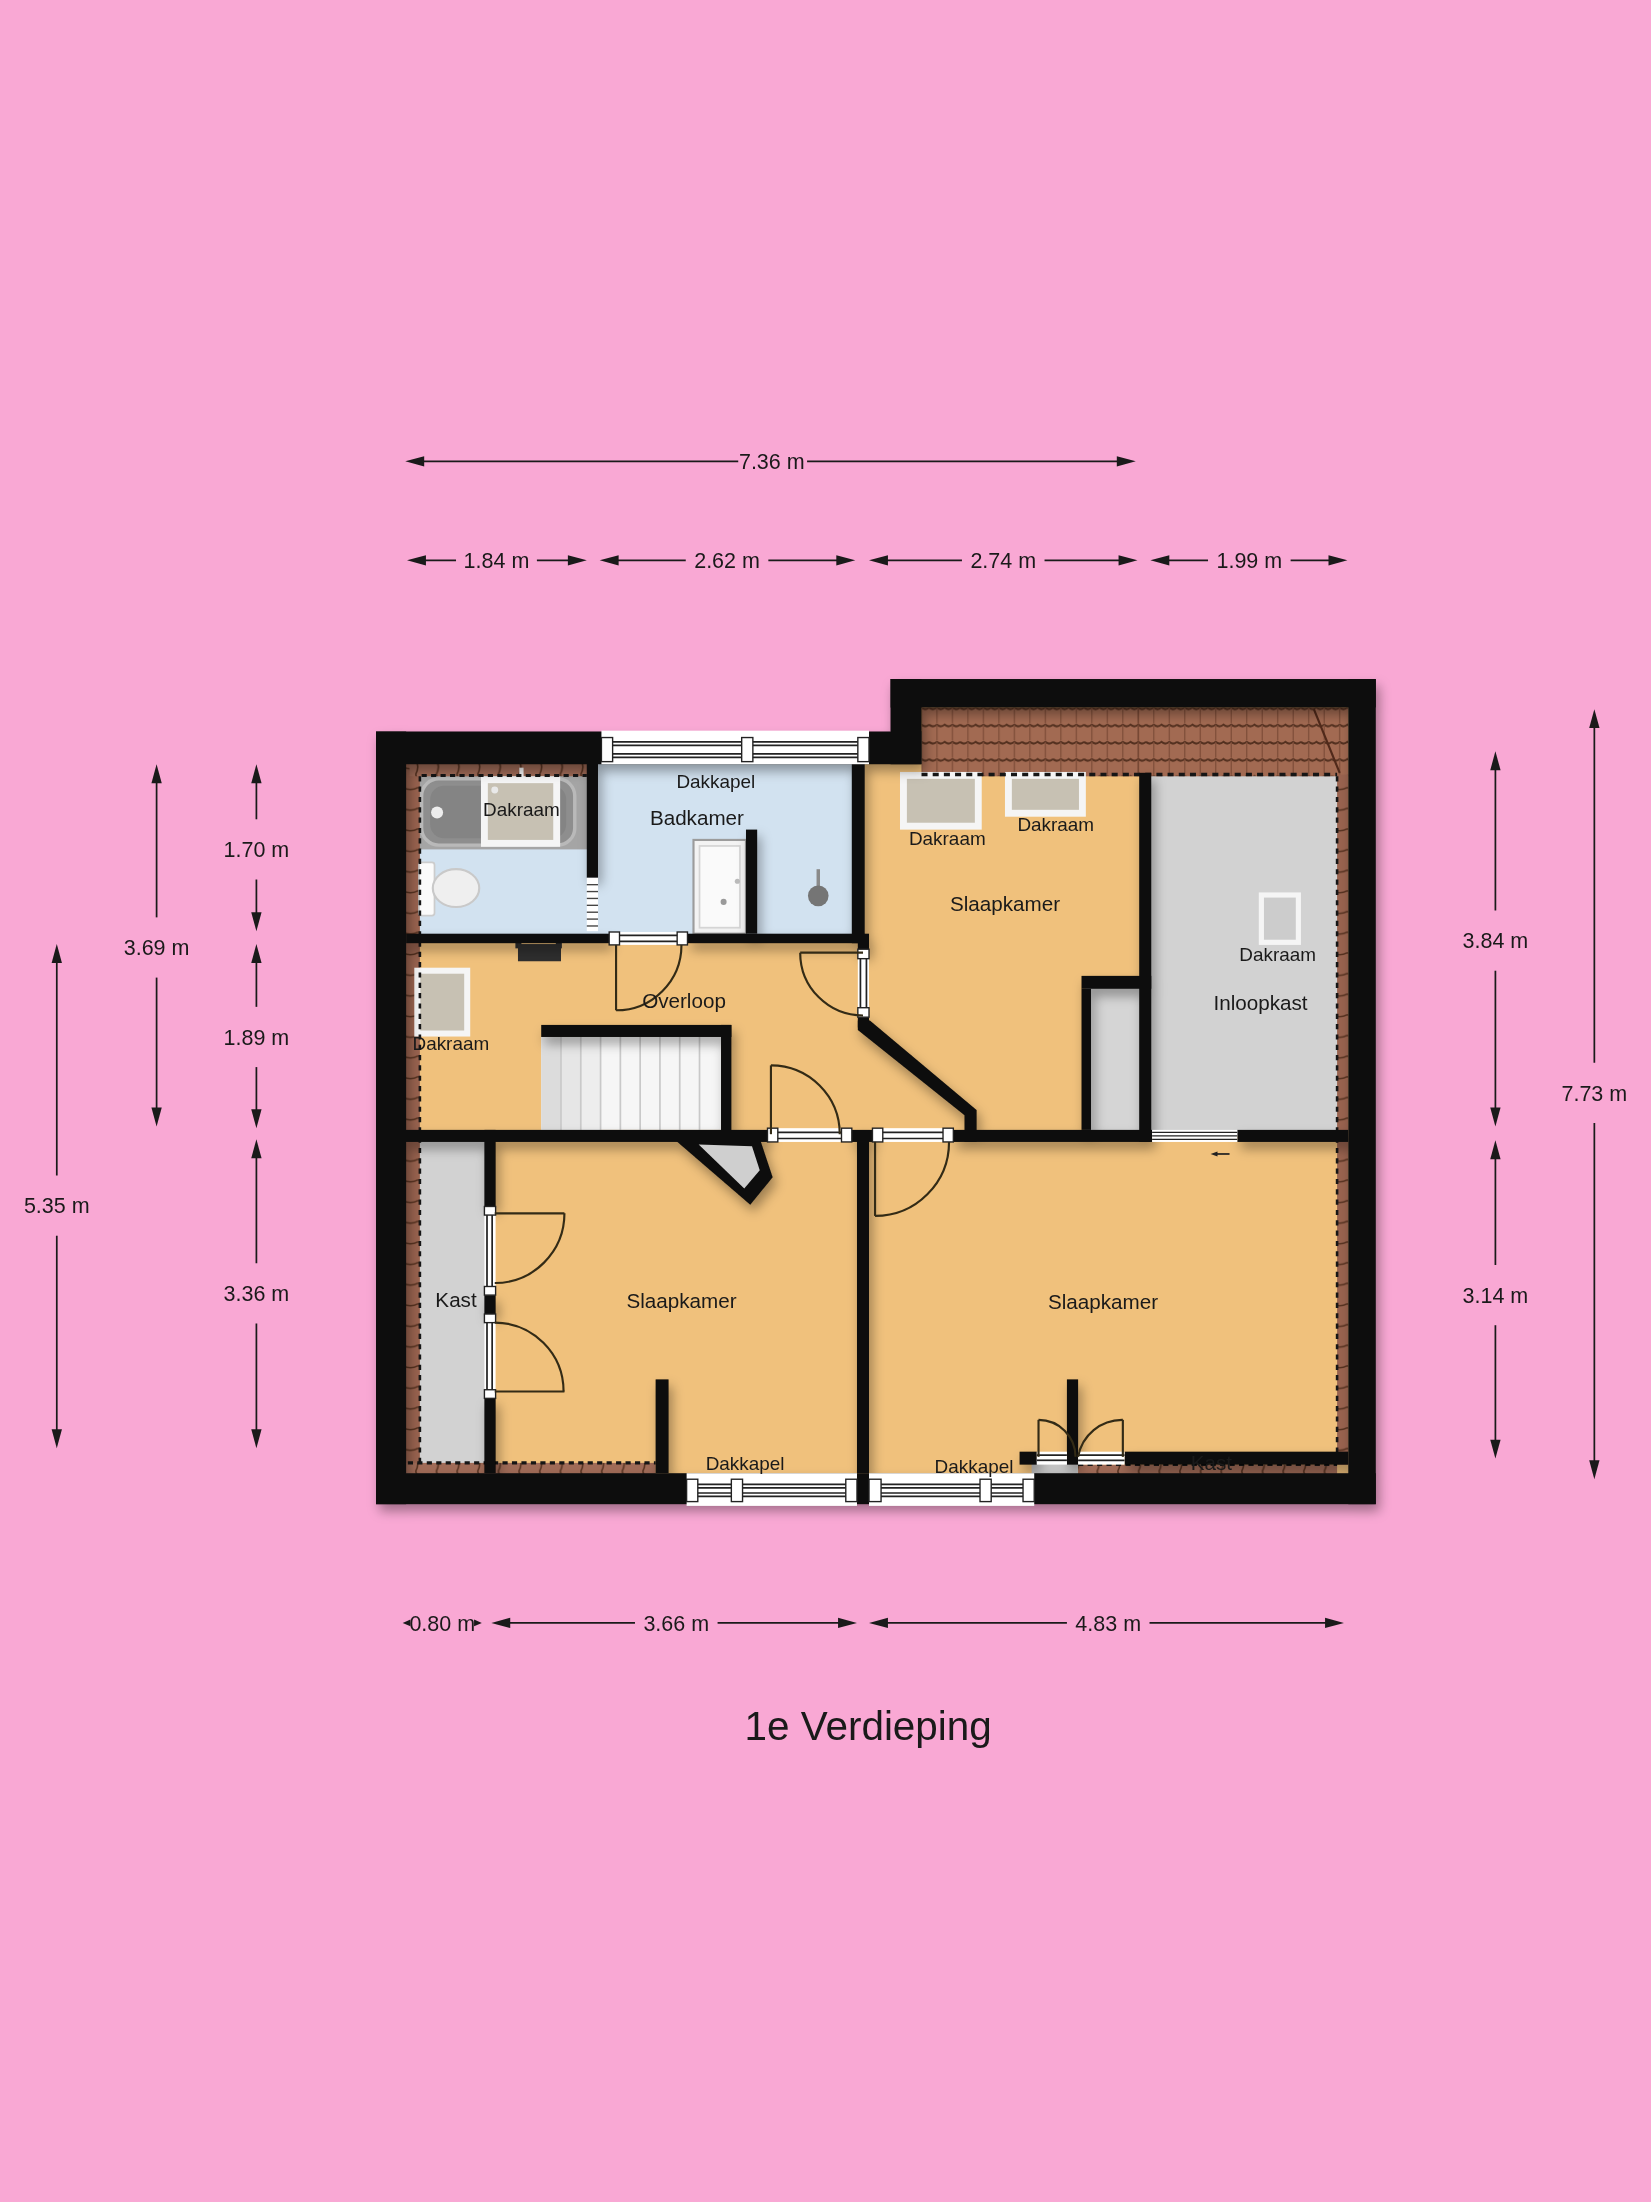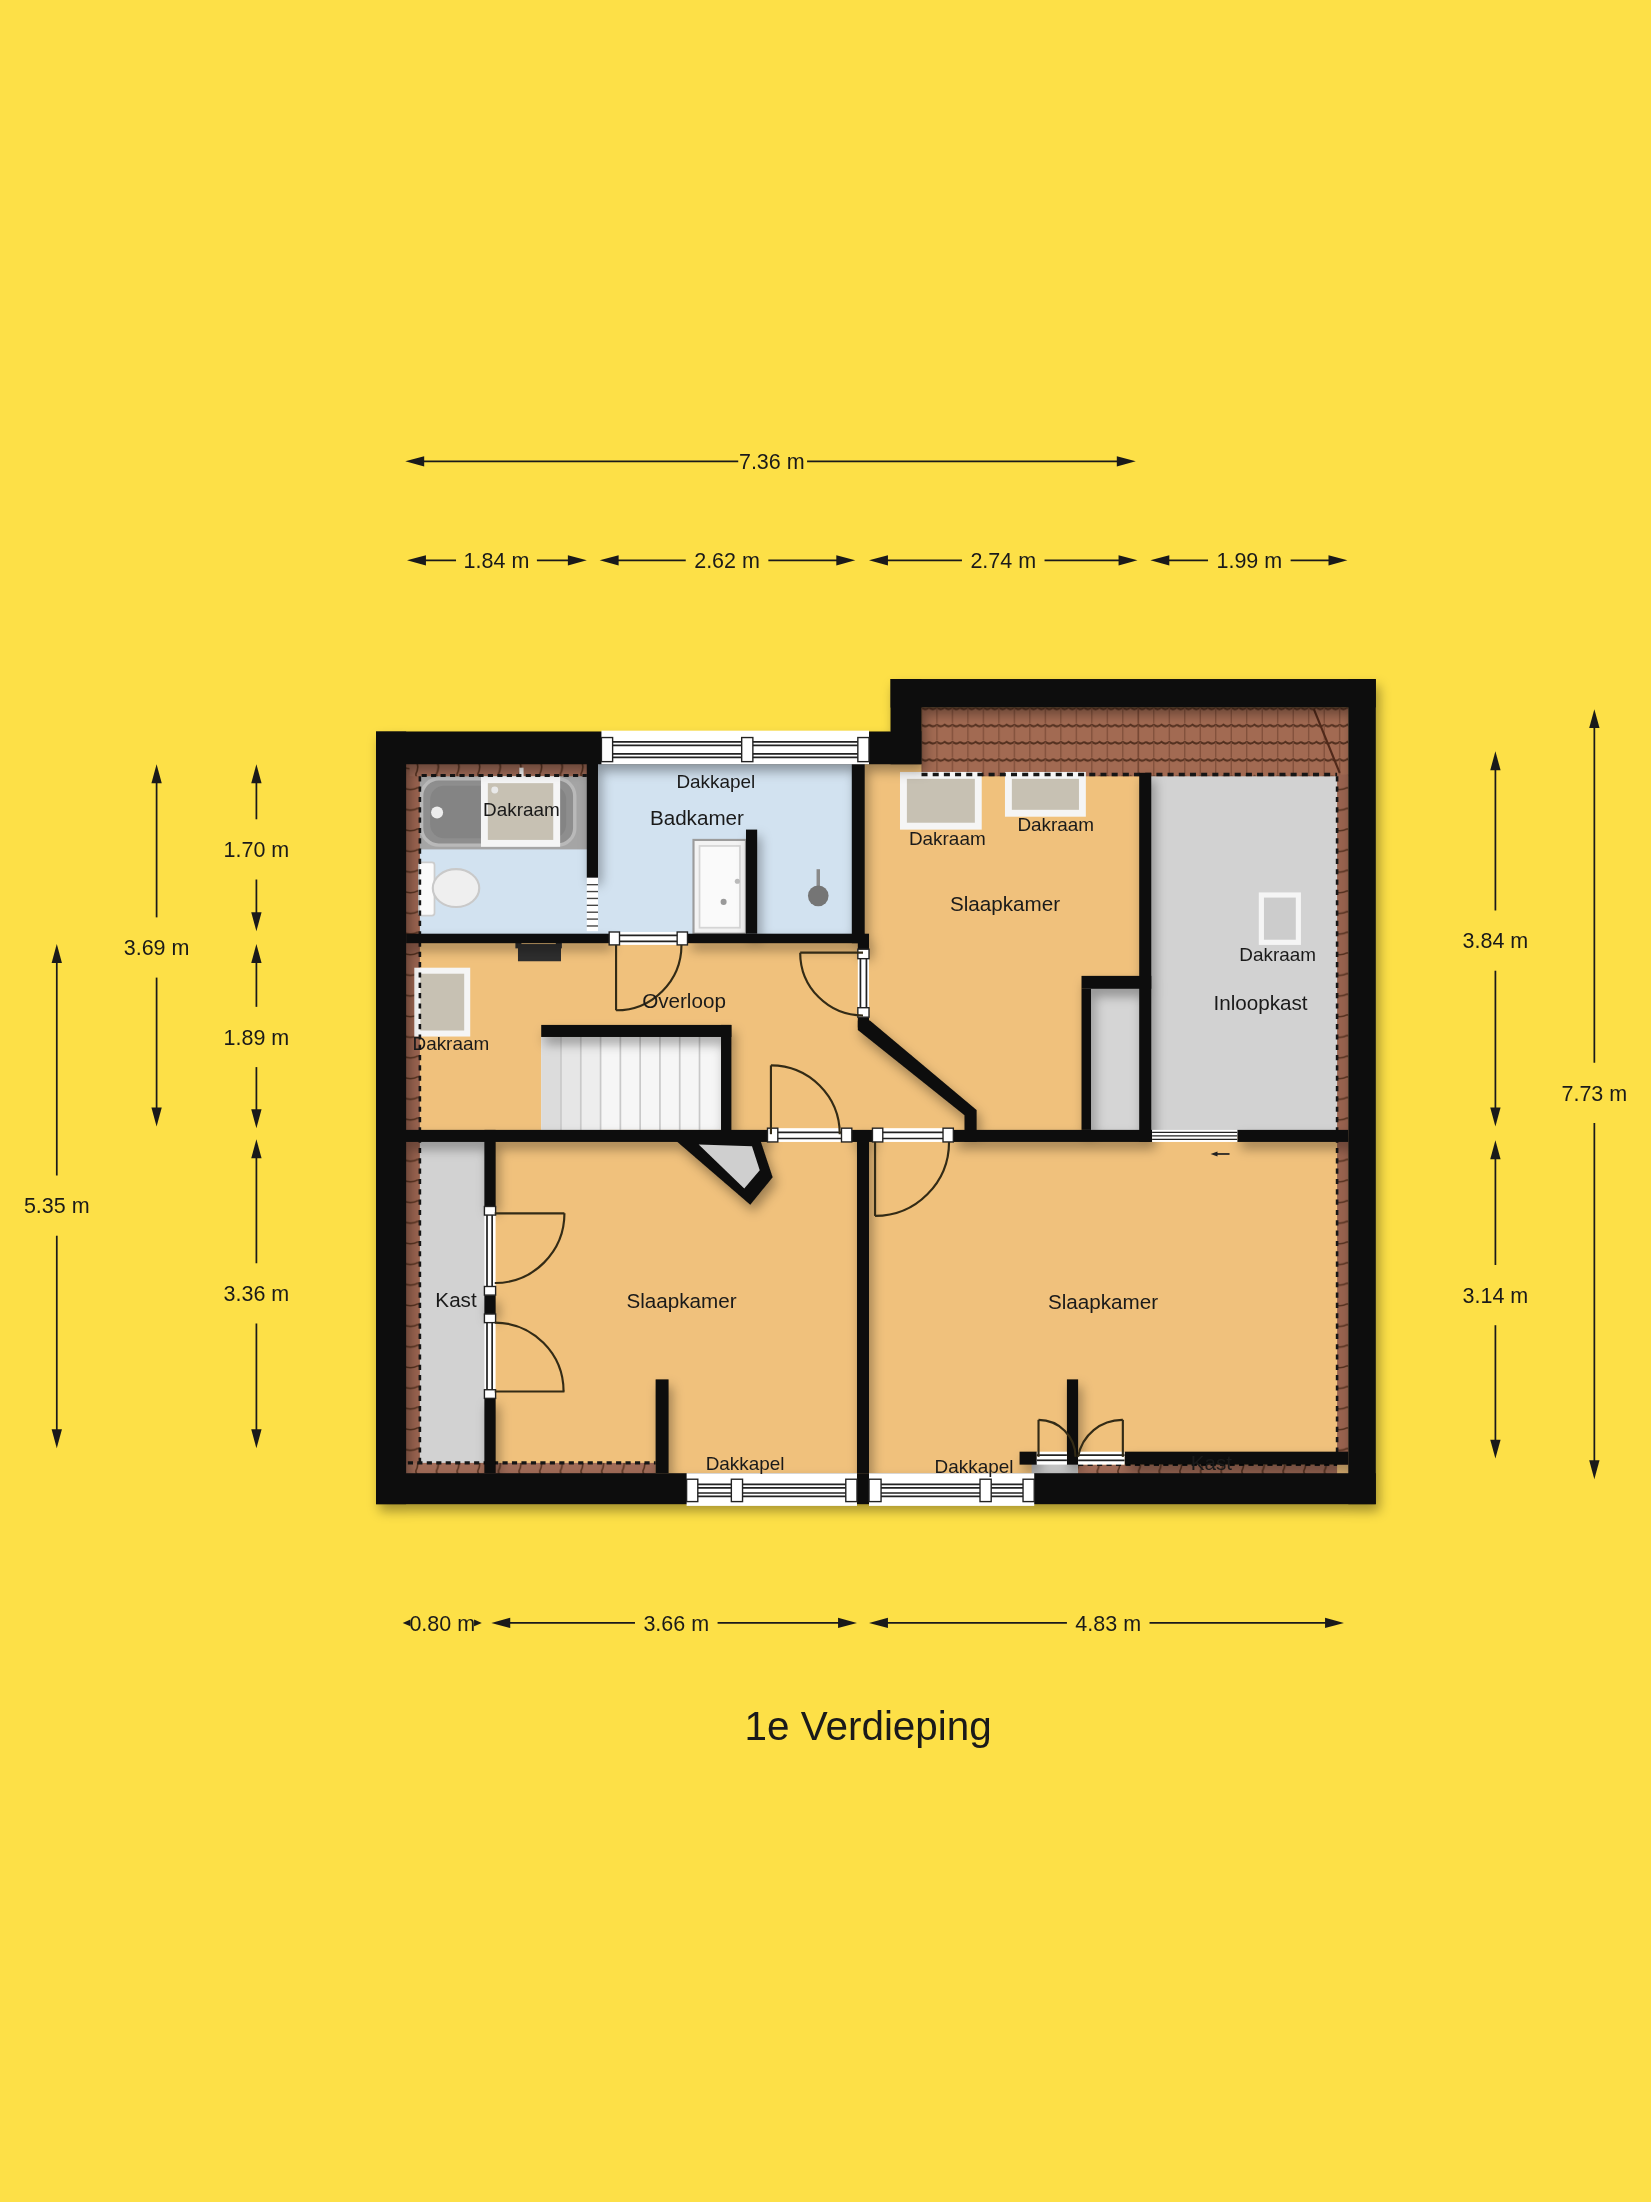--- a/index.html
+++ b/index.html
@@ -1,16 +1,16 @@
 <!DOCTYPE html>
 <html style="font-size:13.8px"><head>
 <meta charset="utf-8">
 <style>
   html,body{margin:0;padding:0;background:#ffffff;}
-  #canvas{position:relative;width:1652px;height:2203px;background:#fde047;overflow:hidden;}
+  #canvas{position:relative;width:1652px;height:2203px;background:#f9a8d4;overflow:hidden;}
   svg{position:absolute;left:0;top:0;}
   text{font-family:"Liberation Sans", sans-serif;fill:#1a1a1a;}
 </style>
 </head>
 <body>
 <div id="canvas">
 <svg width="1652" height="2203" viewBox="0 0 1920 2560">
 <defs>
 
   <pattern id="rooftile" width="36" height="20" patternUnits="userSpaceOnUse">

